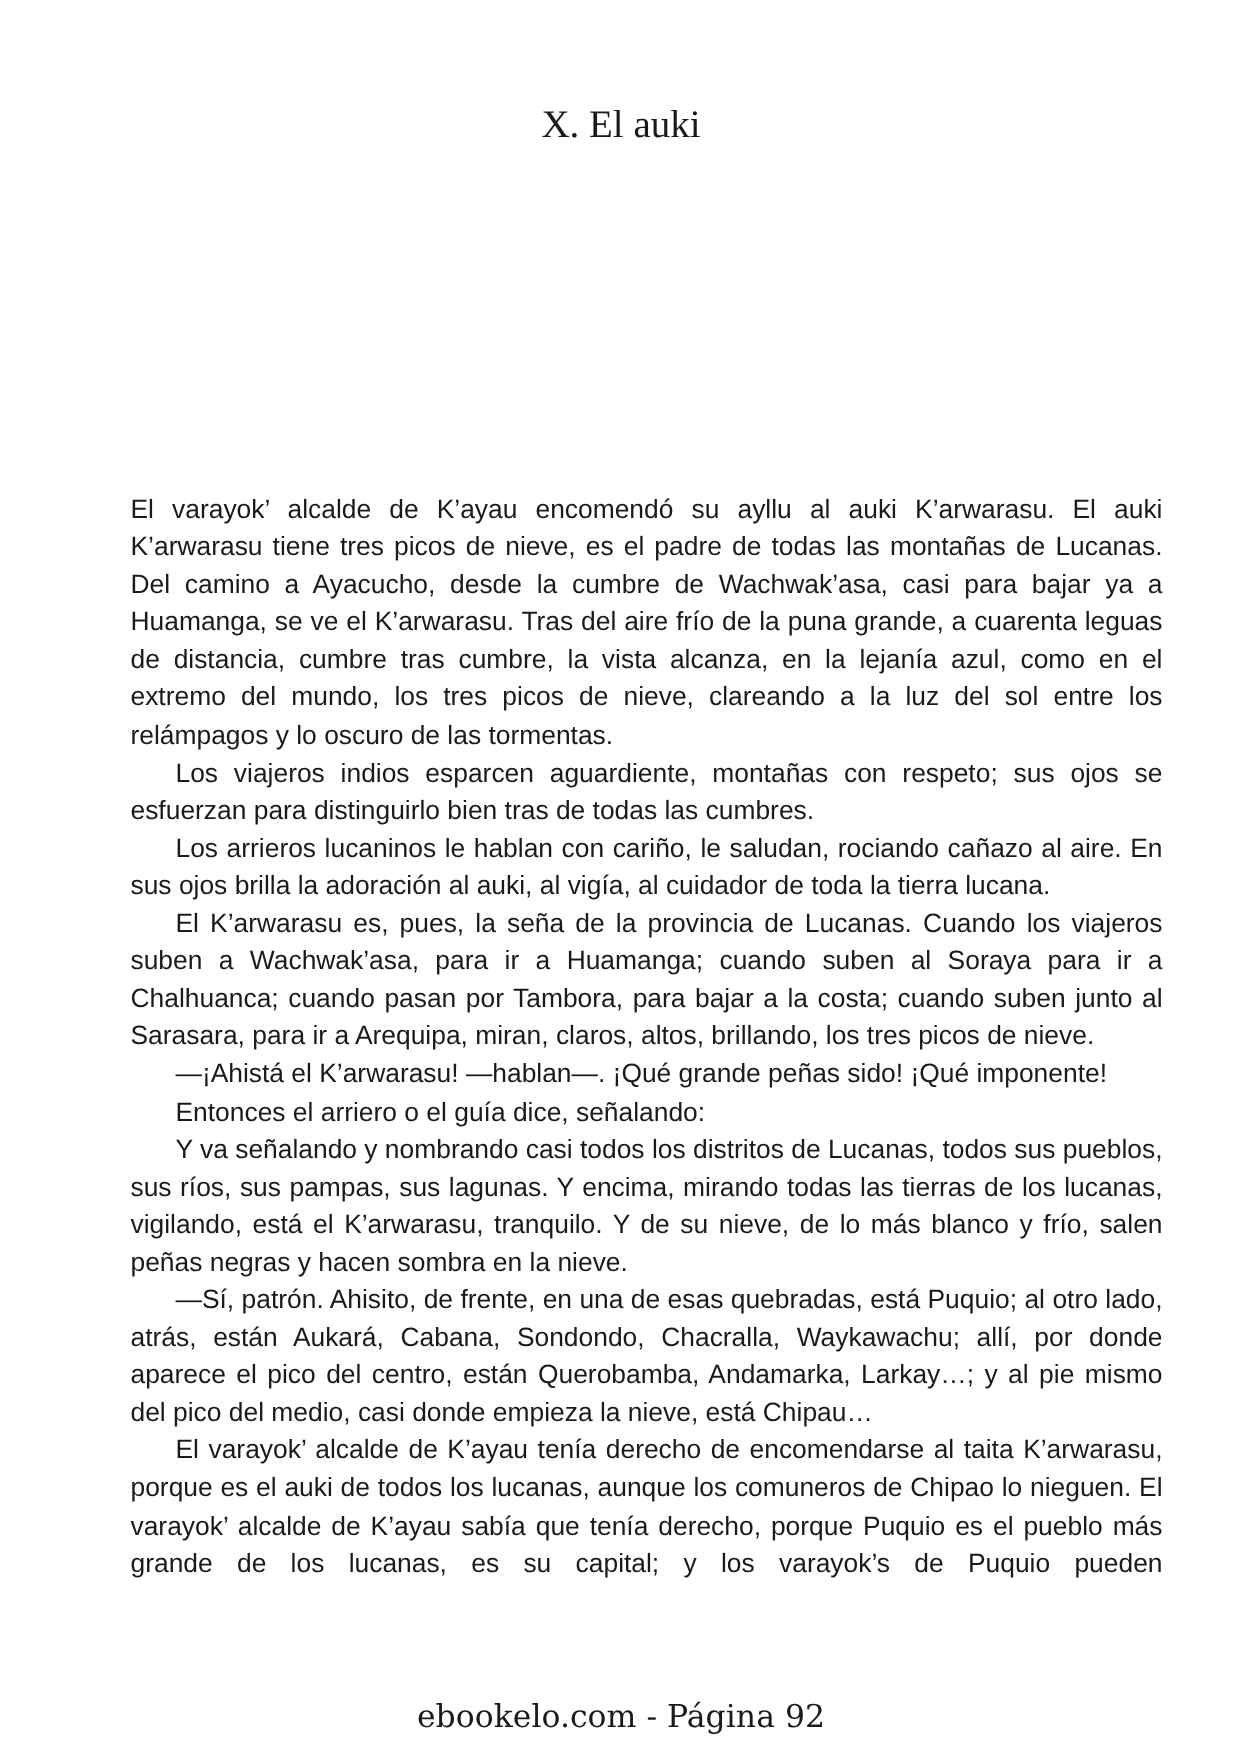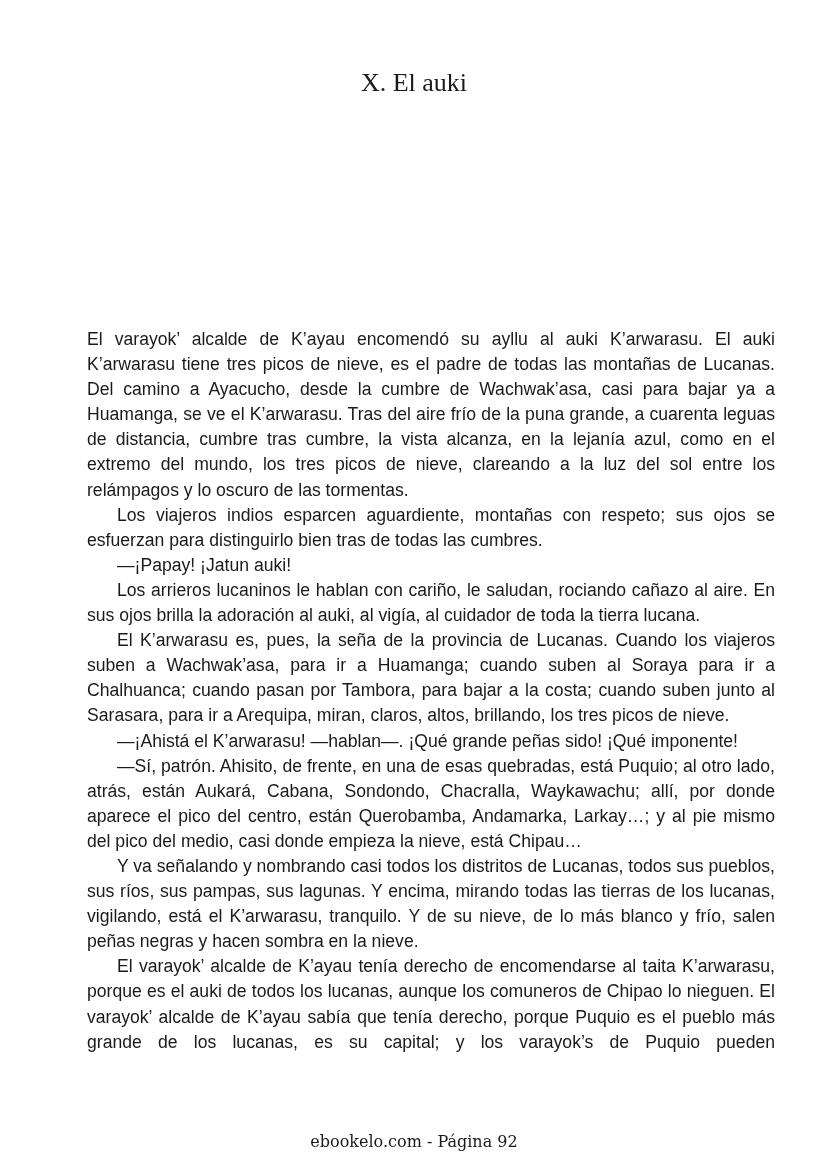--- a/index.html
+++ b/index.html
@@ -54,38 +54,38 @@
     .body-text p.last {
       text-align-last: justify;
     }
     .footer {
       position: absolute;
       top: 1132px;
       left: 0;
       width: 828px;
       text-align: center;
       font-family: "DejaVu Serif", serif;
-      font-size: 16px;
+      font-size: 21px;
       color: #1a1a1a;
     }
   </style>
 </head>
 <body>
 
 <div class="page">
 
   <h1 class="chapter-title">X. El auki</h1>
 
   <div class="body-text">
     <p class="first">El varayok’ alcalde de K’ayau encomendó su ayllu al auki K’arwarasu. El auki K’arwarasu tiene tres picos de nieve, es el padre de todas las montañas de Lucanas. Del camino a Ayacucho, desde la cumbre de Wachwak’asa, casi para bajar ya a Huamanga, se ve el K’arwarasu. Tras del aire frío de la puna grande, a cuarenta leguas de distancia, cumbre tras cumbre, la vista alcanza, en la lejanía azul, como en el extremo del mundo, los tres picos de nieve, clareando a la luz del sol entre los relámpagos y lo oscuro de las tormentas.</p>
     <p>Los viajeros indios esparcen aguardiente, montañas con respeto; sus ojos se esfuerzan para distinguirlo bien tras de todas las cumbres.</p>
-    <p>—¡Papay! ¡Jatun auki!</p>
     <p>Los arrieros lucaninos le hablan con cariño, le saludan, rociando cañazo al aire. En sus ojos brilla la adoración al auki, al vigía, al cuidador de toda la tierra lucana.</p>
     <p>El K’arwarasu es, pues, la seña de la provincia de Lucanas. Cuando los viajeros suben a Wachwak’asa, para ir a Huamanga; cuando suben al Soraya para ir a Chalhuanca; cuando pasan por Tambora, para bajar a la costa; cuando suben junto al Sarasara, para ir a Arequipa, miran, claros, altos, brillando, los tres picos de nieve.</p>
     <p>—¡Ahistá el K’arwarasu! —hablan—. ¡Qué grande peñas sido! ¡Qué imponente!</p>
+    <p>Entonces el arriero o el guía dice, señalando:</p>
+    <p>Y va señalando y nombrando casi todos los distritos de Lucanas, todos sus pueblos, sus ríos, sus pampas, sus lagunas. Y encima, mirando todas las tierras de los lucanas, vigilando, está el K’arwarasu, tranquilo. Y de su nieve, de lo más blanco y frío, salen peñas negras y hacen sombra en la nieve.</p>
     <p>—Sí, patrón. Ahisito, de frente, en una de esas quebradas, está Puquio; al otro lado, atrás, están Aukará, Cabana, Sondondo, Chacralla, Waykawachu; allí, por donde aparece el pico del centro, están Querobamba, Andamarka, Larkay…; y al pie mismo del pico del medio, casi donde empieza la nieve, está Chipau…</p>
-    <p>Y va señalando y nombrando casi todos los distritos de Lucanas, todos sus pueblos, sus ríos, sus pampas, sus lagunas. Y encima, mirando todas las tierras de los lucanas, vigilando, está el K’arwarasu, tranquilo. Y de su nieve, de lo más blanco y frío, salen peñas negras y hacen sombra en la nieve.</p>
     <p class="last">El varayok’ alcalde de K’ayau tenía derecho de encomendarse al taita K’arwarasu, porque es el auki de todos los lucanas, aunque los comuneros de Chipao lo nieguen. El varayok’ alcalde de K’ayau sabía que tenía derecho, porque Puquio es el pueblo más grande de los lucanas, es su capital; y los varayok’s de Puquio pueden</p>
   </div>
 
   <div class="footer">ebookelo.com - Página 92</div>
 
 </div>
 
 </body></html>

